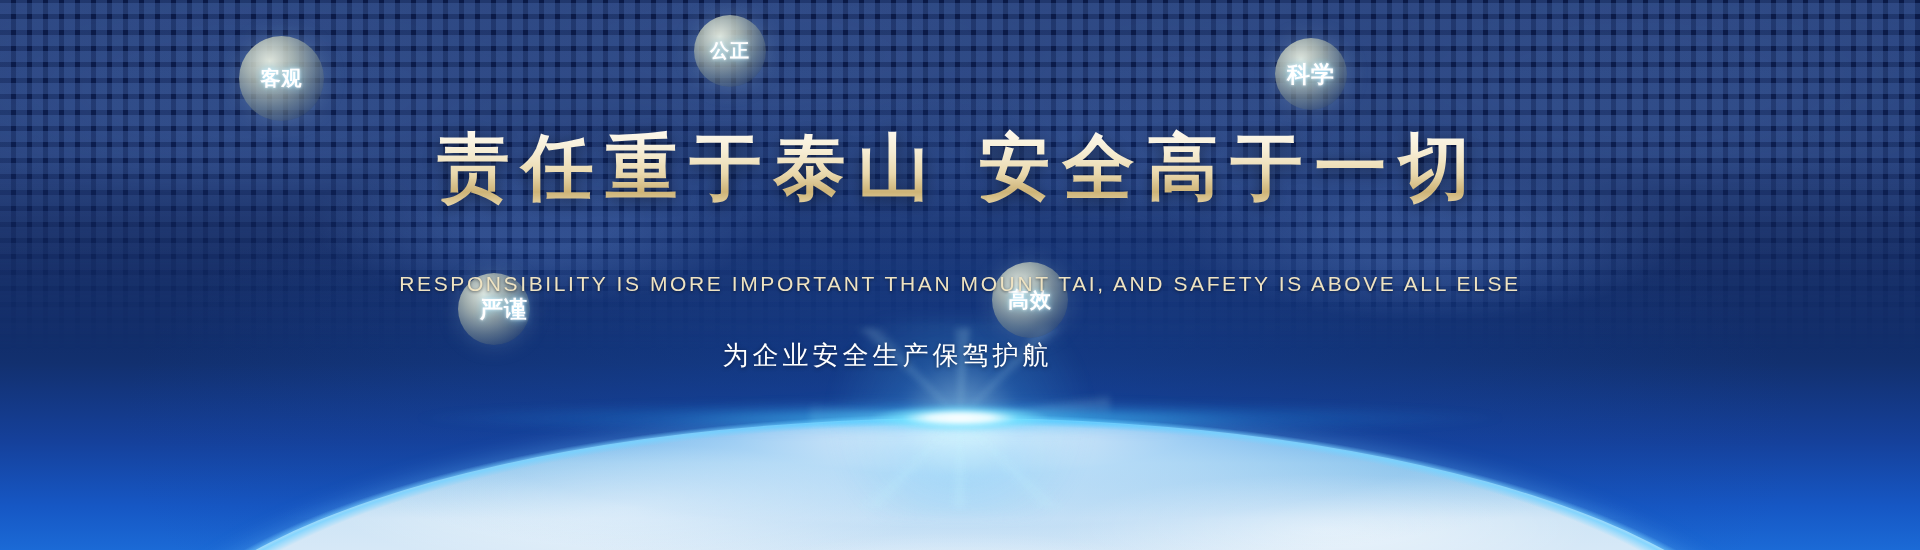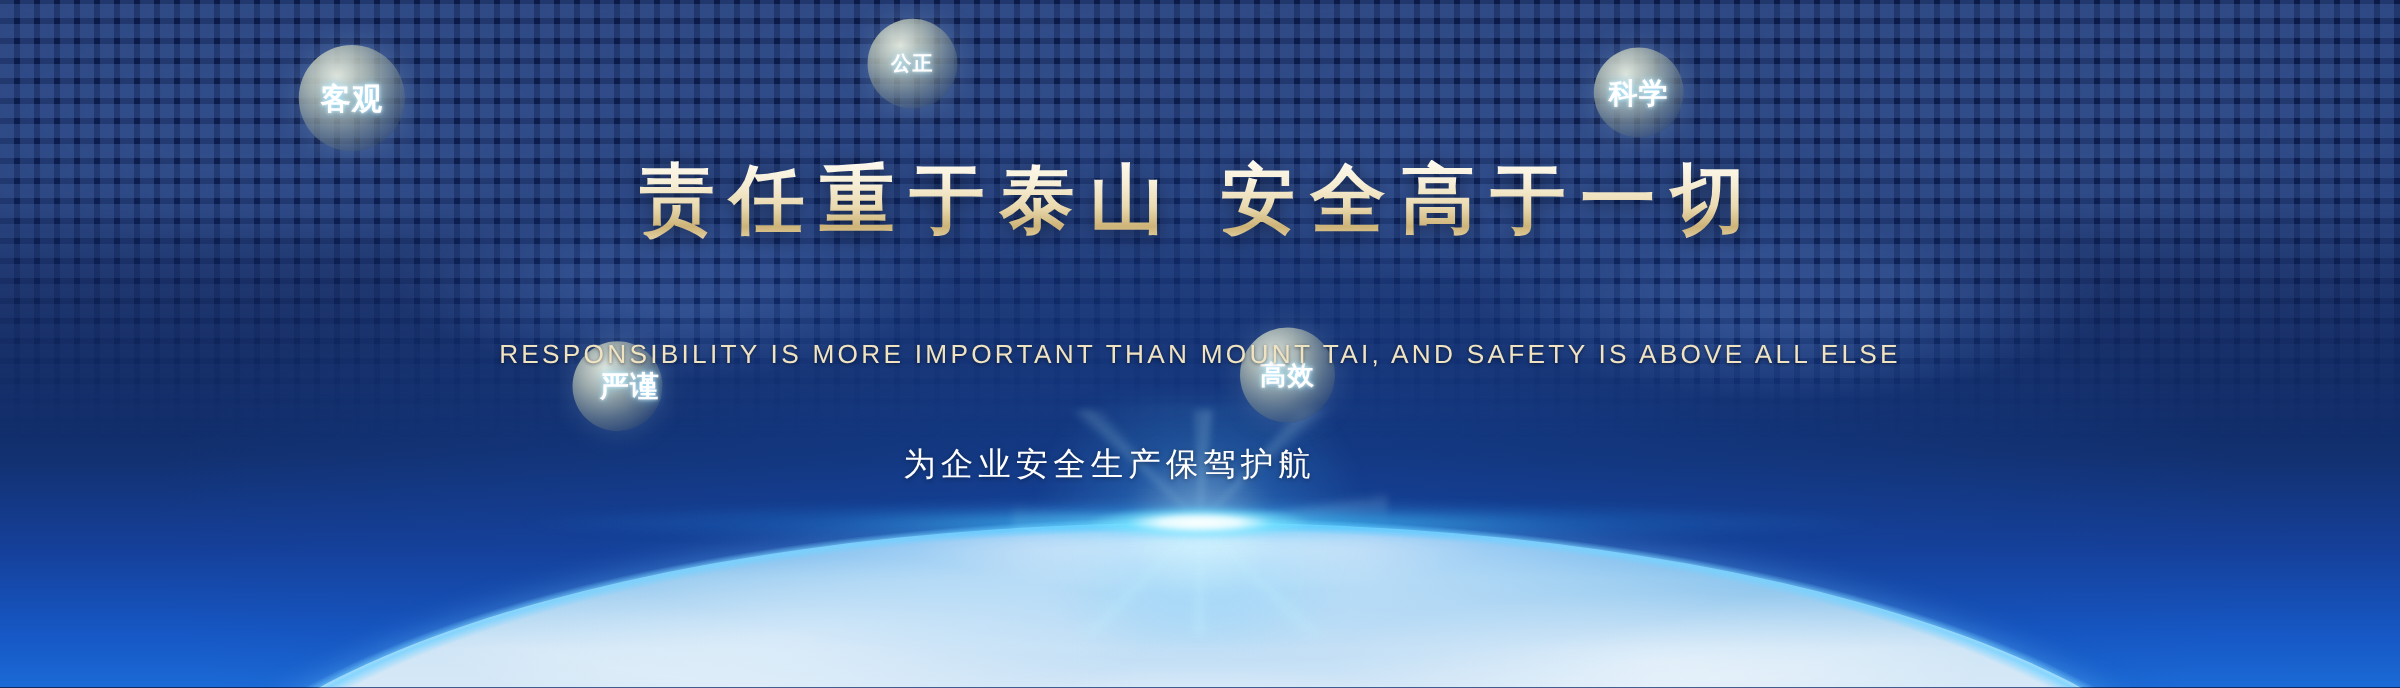--- a/index.html
+++ b/index.html
@@ -147,21 +147,21 @@
   }
 
   
   .title-wrap {
     position:absolute; left:0; top:128px; width:1920px;
     text-align:center;
   }
   .title {
     display:inline-block;
     font-family:"DejaVu Serif", serif;
-    font-size:60px;
+    font-size:72px;
     font-weight:700;
     letter-spacing:12px;
     line-height:1.08;
     background:linear-gradient(180deg, #fefaf0 0%, #f6edd4 30%, #ead9ae 58%, #cdb377 82%, #e6d5a8 100%);
     -webkit-background-clip:text;
     background-clip:text;
     color:transparent;
     -webkit-text-fill-color:transparent;
     filter:drop-shadow(0 3px 8px rgba(0,0,0,0.45));
   }
@@ -174,21 +174,20 @@
     color:#efe3c2;
     text-shadow:0 1px 3px rgba(0,0,0,0.5);
   }
   .subtitle-cn {
     position:absolute; left:0; top:338px; width:1775px;
     text-align:center;
     font-size:26px;
     letter-spacing:4px;
     color:#ffffff;
     text-shadow:0 1px 4px rgba(0,0,0,0.45);
-    margin-top:16px;
   }
 </style>
 </head>
 <body>
 
 <div id="banner">
 
   <div class="dots-mask">
     <div class="dots"></div>
   </div>
@@ -198,24 +197,24 @@
   <div class="earth"></div>
   <div class="earth-rim"></div>
 
   <div class="flare-burst"></div>
   <div class="flare-rays"></div>
   <div class="flare-wide"></div>
   <div class="flare-core"></div>
 
   <div id="badges">
       <div class="badge" style="left: 239px; top: 36px; width: 85px; height: 85px;">
-        <span style="font-size: 24px;">客观</span>
+        <span style="font-size: 20px;">客观</span>
       </div>
       <div class="badge" style="left: 694px; top: 15px; width: 72px; height: 72px;">
-        <span style="font-size: 16px;">公正</span>
+        <span style="font-size: 19px;">公正</span>
       </div>
       <div class="badge" style="left: 1275px; top: 38px; width: 72px; height: 72px;">
         <span style="font-size: 23px;">科学</span>
       </div>
       <div class="badge" style="left: 458px; top: 273px; width: 72px; height: 72px;">
         <span style="font-size: 23px; margin-left: 20px;">严谨</span>
       </div>
       <div class="badge" style="left: 992px; top: 262px; width: 76px; height: 76px;">
         <span style="font-size: 21px;">高效</span>
       </div>

